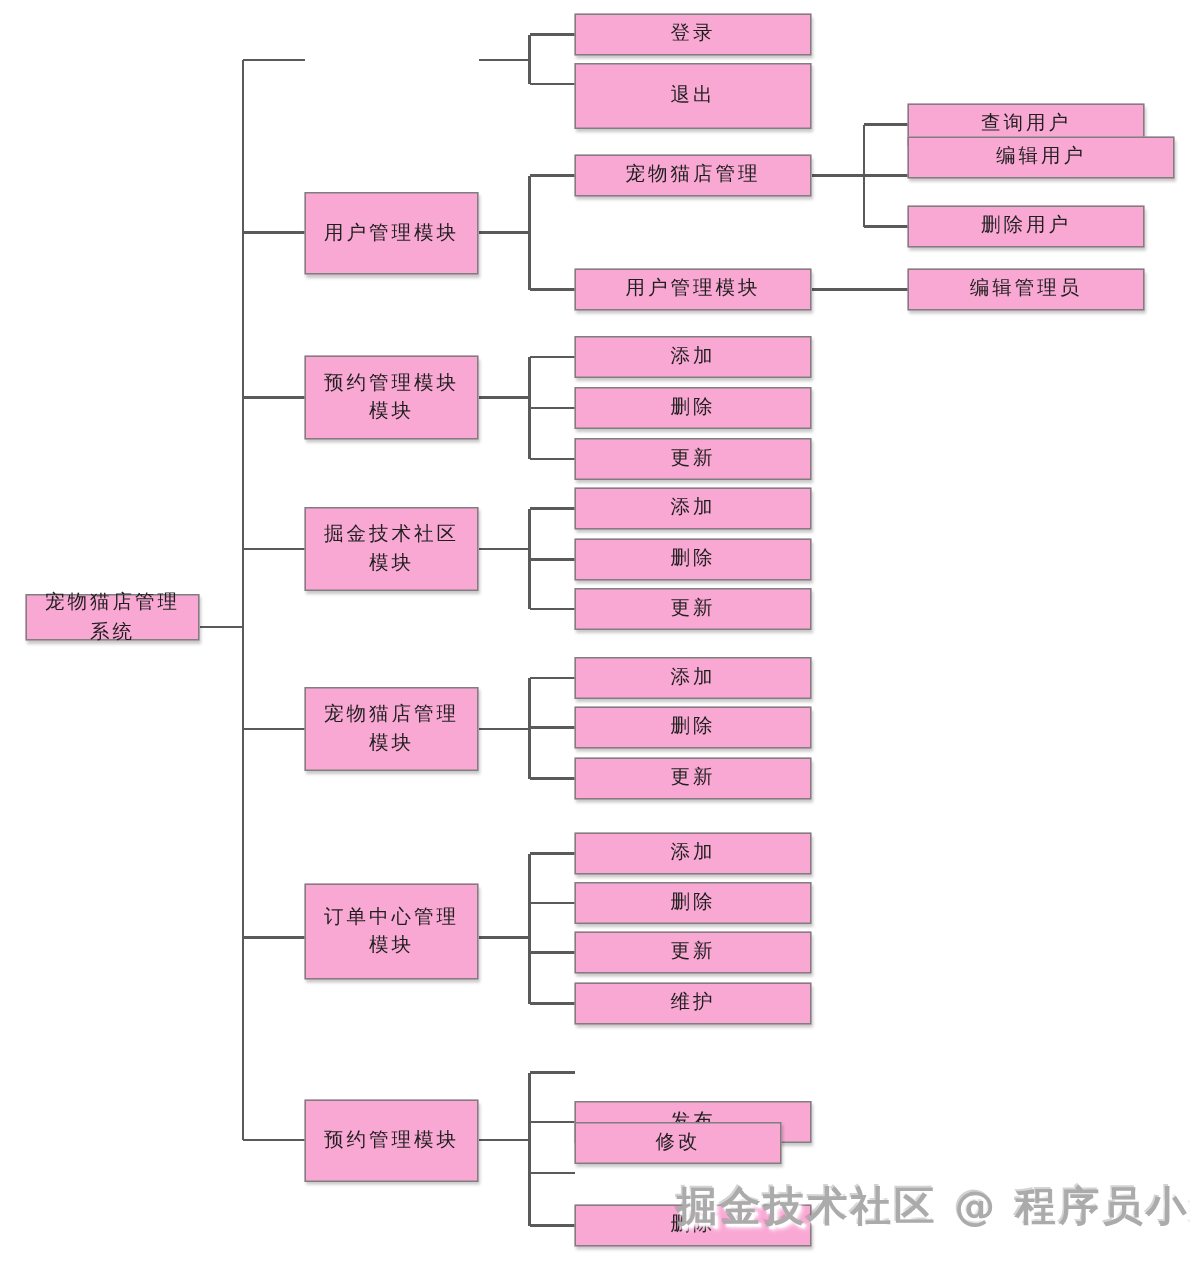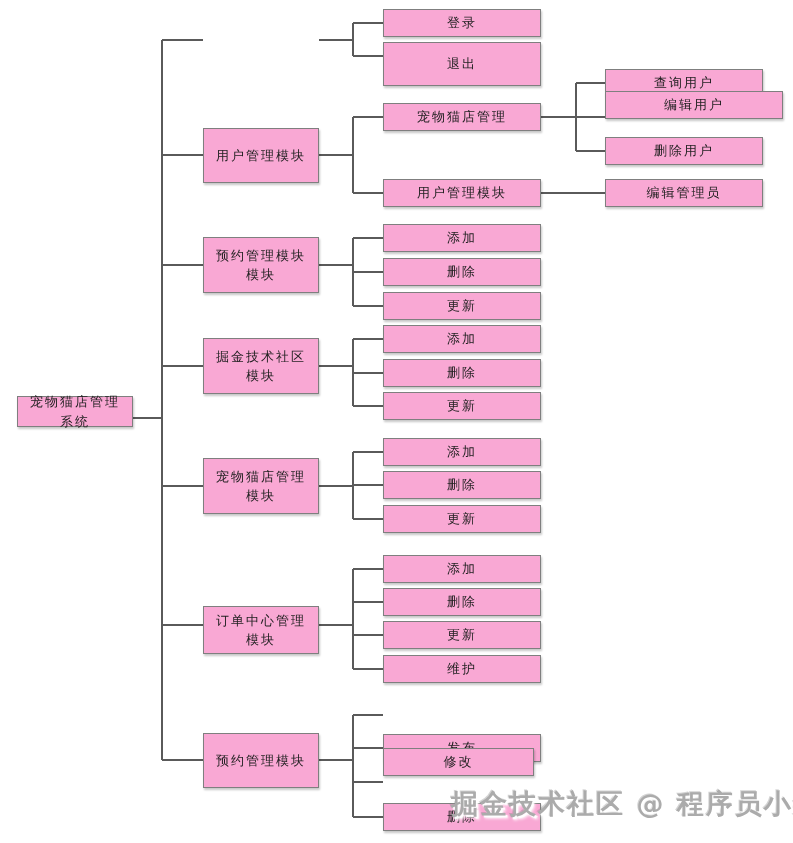--- a/index.html
+++ b/index.html
@@ -68,21 +68,21 @@
   <div class="node" style="left:17px;top:396px;width:116px;height:31px">宠物猫店管理
 系统</div>
 
   <div class="node" style="left:203px;top:128px;width:116px;height:55px">用户管理模块</div>
   <div class="node" style="left:203px;top:237px;width:116px;height:56px">预约管理模块
 模块</div>
   <div class="node" style="left:203px;top:338px;width:116px;height:56px">掘金技术社区
 模块</div>
   <div class="node" style="left:203px;top:458px;width:116px;height:56px">宠物猫店管理
 模块</div>
-  <div class="node" style="left:203px;top:606px;width:116px;height:48px">订单中心管理
+  <div class="node" style="left:203px;top:589px;width:116px;height:64px">订单中心管理
 模块</div>
   <div class="node" style="left:203px;top:733px;width:116px;height:55px">预约管理模块</div>
 
   <div class="node" style="left:383px;top:9px;width:158px;height:28px">登录</div>
   <div class="node" style="left:383px;top:42px;width:158px;height:44px">退出</div>
 
   <div class="node" style="left:383px;top:103px;width:158px;height:28px">宠物猫店管理</div>
   <div class="node" style="left:383px;top:179px;width:158px;height:28px">用户管理模块</div>
 
   <div class="node" style="left:605px;top:69px;width:158px;height:28px">查询用户</div>
@@ -101,18 +101,18 @@
   <div class="node" style="left:383px;top:438px;width:158px;height:28px">添加</div>
   <div class="node" style="left:383px;top:471px;width:158px;height:28px">删除</div>
   <div class="node" style="left:383px;top:505px;width:158px;height:28px">更新</div>
 
   <div class="node" style="left:383px;top:555px;width:158px;height:28px">添加</div>
   <div class="node" style="left:383px;top:588px;width:158px;height:28px">删除</div>
   <div class="node" style="left:383px;top:621px;width:158px;height:28px">更新</div>
   <div class="node" style="left:383px;top:655px;width:158px;height:28px">维护</div>
 
   <div class="node" style="left:383px;top:734px;width:158px;height:28px">发布</div>
-  <div class="node" style="left:383px;top:748px;width:151px;height:28px">修改</div>
+  <div class="node" style="left:383px;top:748px;width:138px;height:28px">修改</div>
   <div class="node" style="left:383px;top:803px;width:158px;height:28px">删除</div>
 
   <div class="watermark">掘金技术社区 @ 程序员小奕</div>
 
 </div>
 
 </body></html>

